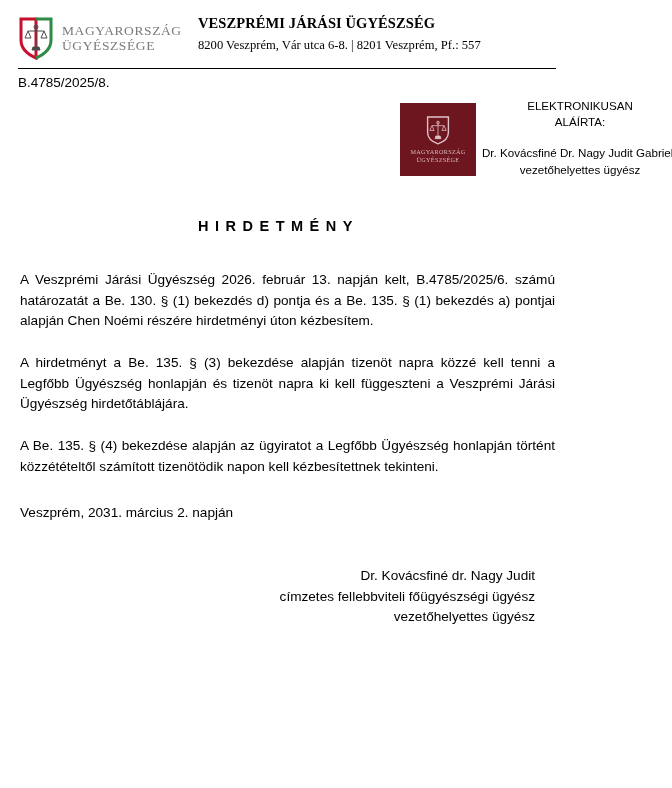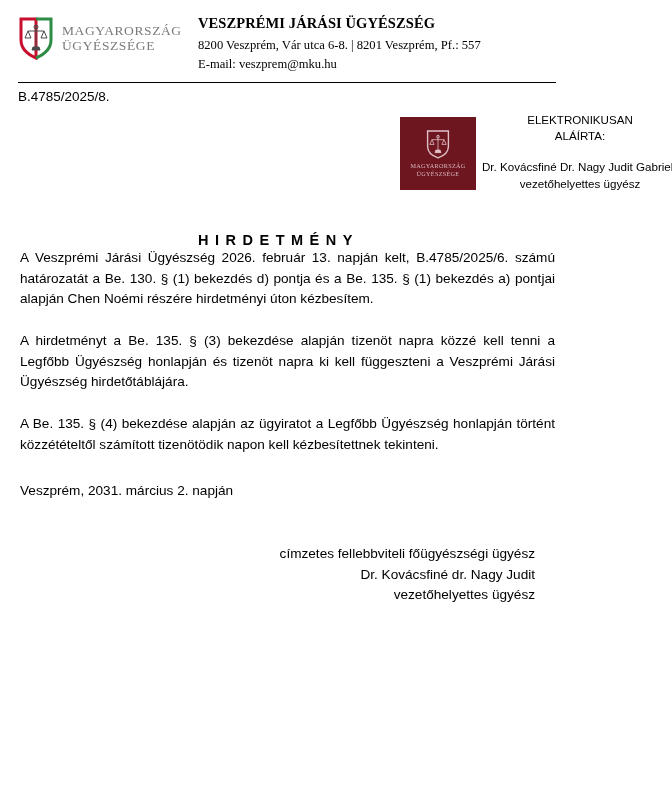--- a/index.html
+++ b/index.html
@@ -148,20 +148,21 @@
     font-size: 14.5px;
     font-weight: bold;
     letter-spacing: 6.5px;
     margin-top: 24px;
     padding-right: 16px;
   }
 
   
   .body-area {
     padding: 0 18px 0 20px;
+    margin-top: 36px;
   }
   .para {
     font-size: 13.6px;
     line-height: 1.52;
     text-align: justify;
     margin: 0 0 21px 0;
   }
   .para:last-child { margin-bottom: 0; }
 
   .date-line {
@@ -205,21 +206,20 @@
       </span>
       <span class="logo-words">
         <span class="l1">MAGYARORSZÁG</span>
         <span class="l2">ÜGYÉSZSÉGE</span>
       </span>
     </div>
 
     <div class="office-block">
       <div class="office-name">VESZPRÉMI JÁRÁSI ÜGYÉSZSÉG</div>
       <div class="office-line">8200 Veszprém, Vár utca 6-8. | 8201 Veszprém, Pf.: 557</div>
-      <div class="office-line">E-mail: veszprem@mku.hu</div>
     </div>
 
   </div>
 
   <hr class="rule">
 
   <div class="case-number">B.4785/2025/8.</div>
 
   <div class="esign">
     <div class="esign-inner">
@@ -255,19 +255,19 @@
   <div class="doc-title">HIRDETMÉNY</div>
 
   <div class="body-area">
     <p class="para">A Veszprémi Járási Ügyészség 2026. február 13. napján kelt, B.4785/2025/6. számú határozatát a Be. 130. § (1) bekezdés d) pontja és a Be. 135. § (1) bekezdés a) pontjai alapján Chen Noémi részére hirdetményi úton kézbesítem.</p>
     <p class="para">A hirdetményt a Be. 135. § (3) bekezdése alapján tizenöt napra közzé kell tenni a Legfőbb Ügyészség honlapján és tizenöt napra ki kell függeszteni a Veszprémi Járási Ügyészség hirdetőtáblájára.</p>
     <p class="para">A Be. 135. § (4) bekezdése alapján az ügyiratot a Legfőbb Ügyészség honlapján történt közzétételtől számított tizenötödik napon kell kézbesítettnek tekinteni.</p>
 
     <div class="date-line">Veszprém, 2031. március 2. napján</div>
 
     <div class="signature">
+      <div>Dr. Kovácsfiné dr. Nagy Judit</div>
       <div>címzetes fellebbviteli főügyészségi ügyész</div>
-      <div>Dr. Kovácsfiné dr. Nagy Judit</div>
       <div>vezetőhelyettes ügyész</div>
     </div>
   </div>
 
 </div>
 
 </body></html>

